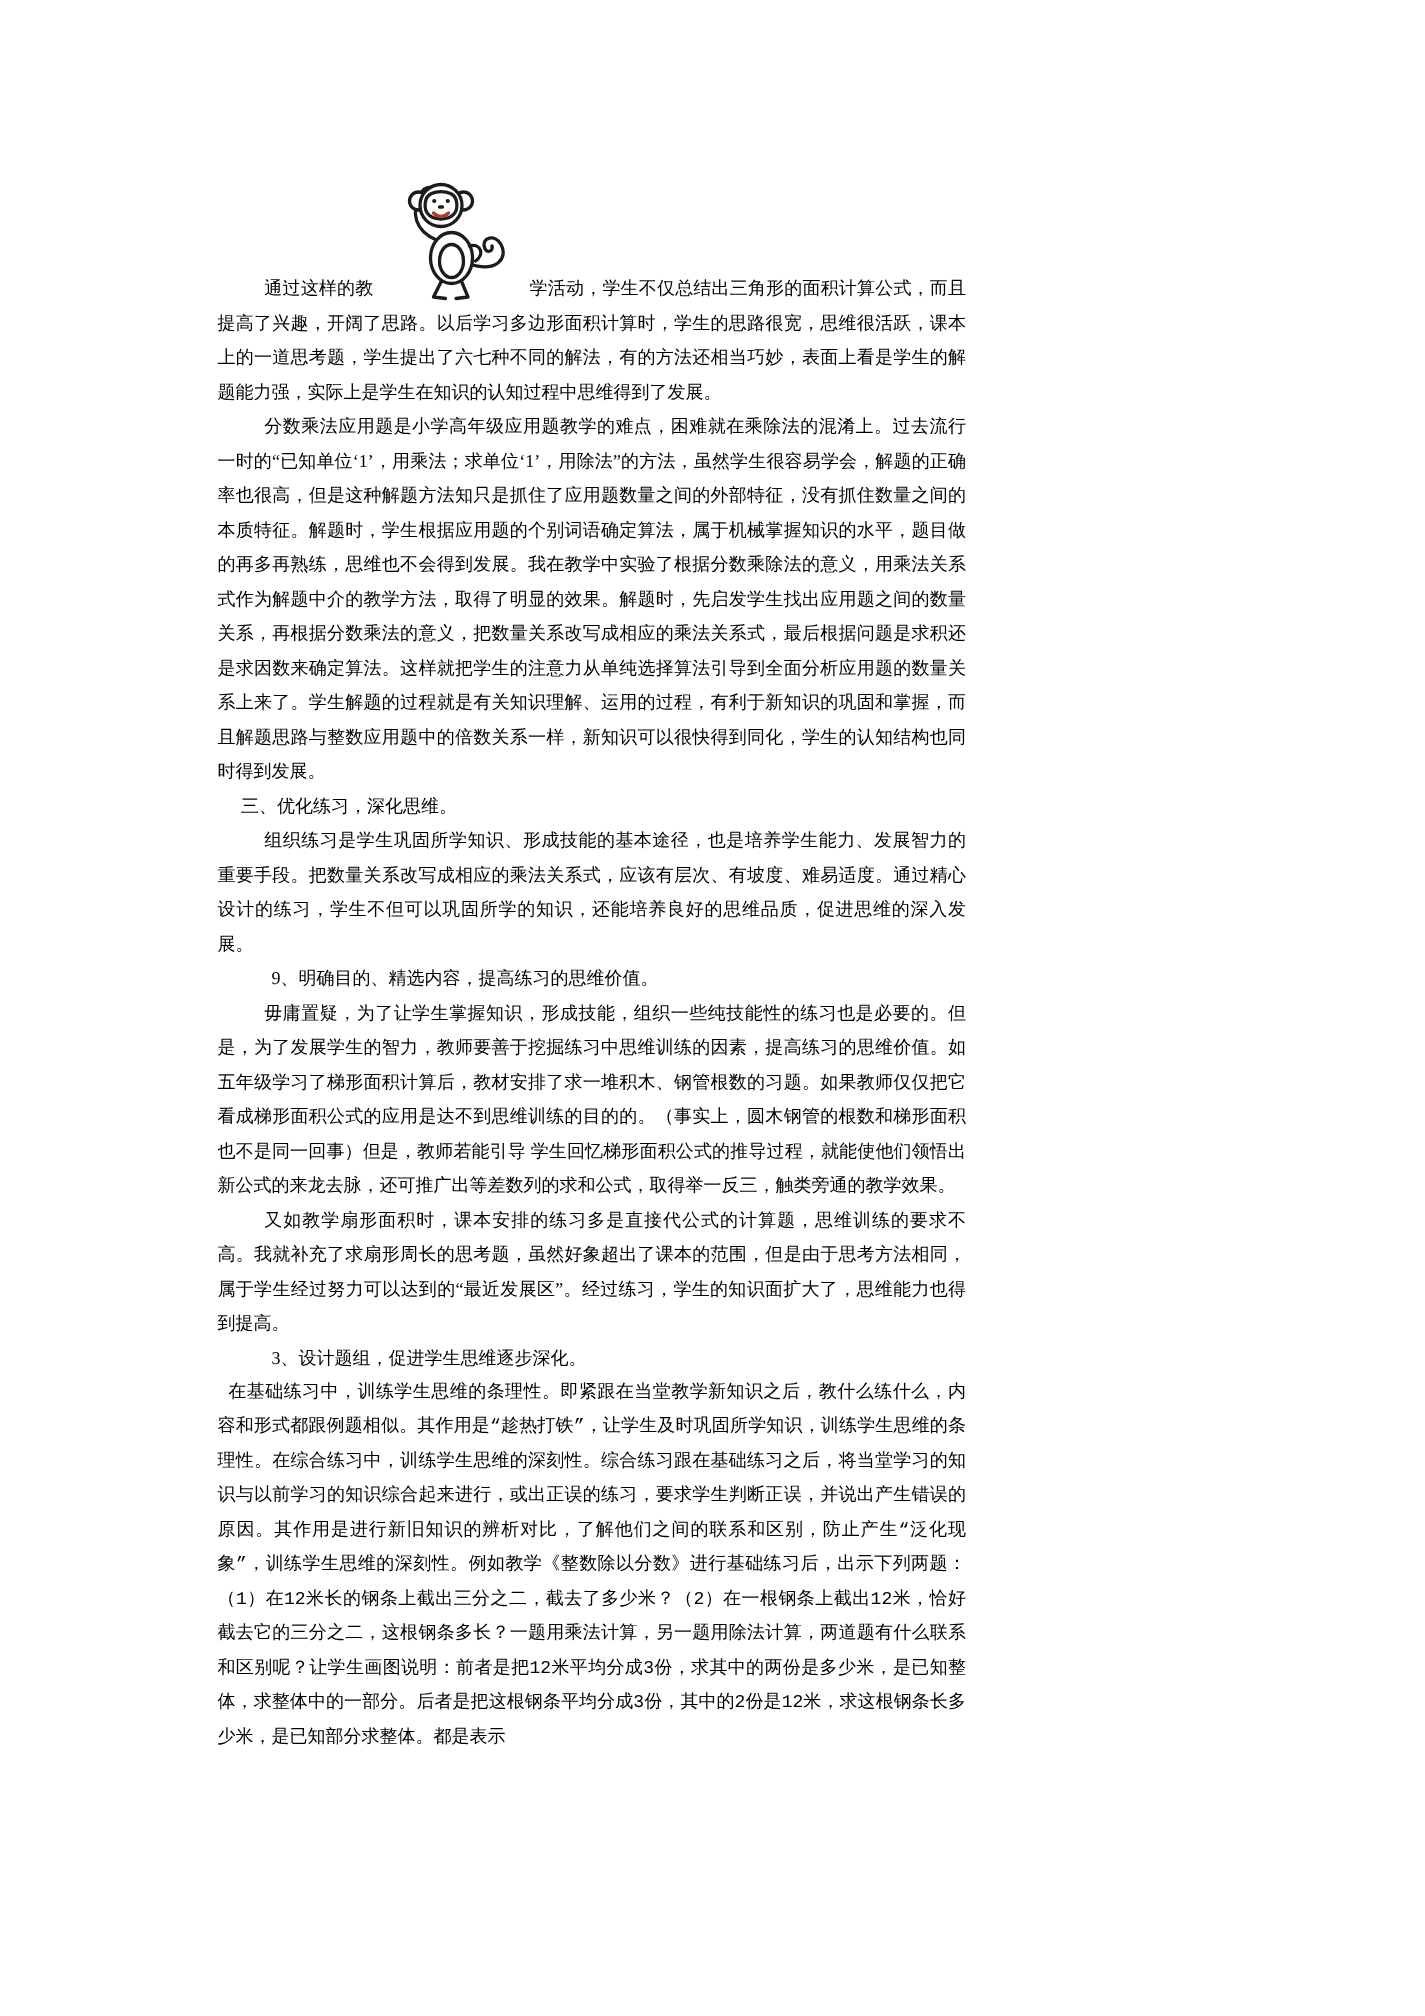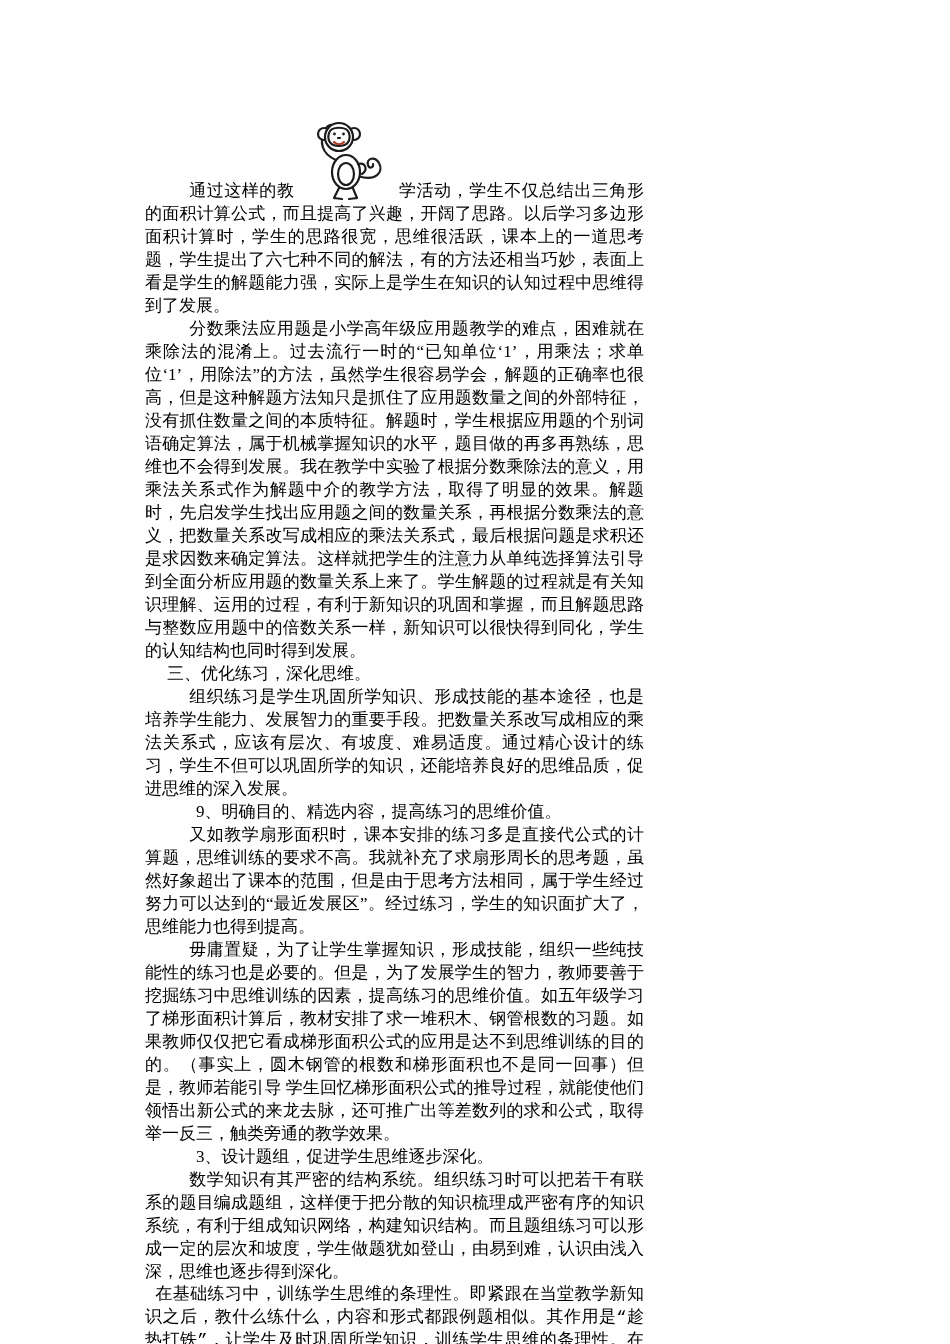--- a/index.html
+++ b/index.html
@@ -9,21 +9,21 @@
     height: 1344px;
     overflow: hidden;
     font-family: "Liberation Serif", "DejaVu Serif", serif;
     color: #000000;
     position: relative;
   }
   .page {
     width: 786px;
     height: 1344px;
     padding: 116px 142px 0 145px;
-    font-size: 17px;
+    font-size: 12px;
     line-height: 23px;
     text-align: justify;
   }
   .para        { text-indent: 2.6em; }
   .para-flush  { text-indent: 0.6em; font-family: Liberation Mono, monospace; }
   .heading     { text-indent: 1.3em; font-weight: normal; }
   .subheading  { text-indent: 3em; }
   .monkey {
     display: inline-block;
     width: 96px;
@@ -69,23 +69,22 @@
     </svg></span><span>学活动，学生不仅总结出三角形的面积计算公式，而且提高了兴趣，开阔了思路。以后学习多边形面积计算时，学生的思路很宽，思维很活跃，课本上的一道思考题，学生提出了六七种不同的解法，有的方法还相当巧妙，表面上看是学生的解题能力强，实际上是学生在知识的认知过程中思维得到了发展。</span></p>
 
   <p class="para">分数乘法应用题是小学高年级应用题教学的难点，困难就在乘除法的混淆上。过去流行一时的“已知单位‘1’，用乘法；求单位‘1’，用除法”的方法，虽然学生很容易学会，解题的正确率也很高，但是这种解题方法知只是抓住了应用题数量之间的外部特征，没有抓住数量之间的本质特征。解题时，学生根据应用题的个别词语确定算法，属于机械掌握知识的水平，题目做的再多再熟练，思维也不会得到发展。我在教学中实验了根据分数乘除法的意义，用乘法关系式作为解题中介的教学方法，取得了明显的效果。解题时，先启发学生找出应用题之间的数量关系，再根据分数乘法的意义，把数量关系改写成相应的乘法关系式，最后根据问题是求积还是求因数来确定算法。这样就把学生的注意力从单纯选择算法引导到全面分析应用题的数量关系上来了。学生解题的过程就是有关知识理解、运用的过程，有利于新知识的巩固和掌握，而且解题思路与整数应用题中的倍数关系一样，新知识可以很快得到同化，学生的认知结构也同时得到发展。</p>
 
   <p class="heading">三、优化练习，深化思维。</p>
 
   <p class="para">组织练习是学生巩固所学知识、形成技能的基本途径，也是培养学生能力、发展智力的重要手段。把数量关系改写成相应的乘法关系式，应该有层次、有坡度、难易适度。通过精心设计的练习，学生不但可以巩固所学的知识，还能培养良好的思维品质，促进思维的深入发展。</p>
 
   <p class="subheading">9、明确目的、精选内容，提高练习的思维价值。</p>
 
+  <p class="para">毋庸置疑，为了让学生掌握知识，形成技能，组织一些纯技能性的练习也是必要的。但是，为了发展学生的智力，教师要善于挖掘练习中思维训练的因素，提高练习的思维价值。如五年级学习了梯形面积计算后，教材安排了求一堆积木、钢管根数的习题。如果教师仅仅把它看成梯形面积公式的应用是达不到思维训练的目的的。（事实上，圆木钢管的根数和梯形面积也不是同一回事）但是，教师若能引导 学生回忆梯形面积公式的推导过程，就能使他们领悟出新公式的来龙去脉，还可推广出等差数列的求和公式，取得举一反三，触类旁通的教学效果。</p>
+
   <p class="para">又如教学扇形面积时，课本安排的练习多是直接代公式的计算题，思维训练的要求不高。我就补充了求扇形周长的思考题，虽然好象超出了课本的范围，但是由于思考方法相同，属于学生经过努力可以达到的“最近发展区”。经过练习，学生的知识面扩大了，思维能力也得到提高。</p>
-
-  <p class="para">毋庸置疑，为了让学生掌握知识，形成技能，组织一些纯技能性的练习也是必要的。但是，为了发展学生的智力，教师要善于挖掘练习中思维训练的因素，提高练习的思维价值。如五年级学习了梯形面积计算后，教材安排了求一堆积木、钢管根数的习题。如果教师仅仅把它看成梯形面积公式的应用是达不到思维训练的目的的。（事实上，圆木钢管的根数和梯形面积也不是同一回事）但是，教师若能引导 学生回忆梯形面积公式的推导过程，就能使他们领悟出新公式的来龙去脉，还可推广出等差数列的求和公式，取得举一反三，触类旁通的教学效果。</p>
 
   <p class="subheading">3、设计题组，促进学生思维逐步深化。</p>
 
-  <p class="para">数学知识有其严密的结构系统。组织练习时可以把若干有联系的题目编成题组，这样便于把分散的知识梳理成严密有序的知识系统，有利于组成知识网络，构建知识结构。而且题组练习可以形成一定的层次和坡度，学生做题犹如登山，由易到难，认识由浅入深，思维也逐步得到深化。</p>
 
   <p class="para-flush">在基础练习中，训练学生思维的条理性。即紧跟在当堂教学新知识之后，教什么练什么，内容和形式都跟例题相似。其作用是“趁热打铁”，让学生及时巩固所学知识，训练学生思维的条理性。在综合练习中，训练学生思维的深刻性。综合练习跟在基础练习之后，将当堂学习的知识与以前学习的知识综合起来进行，或出正误的练习，要求学生判断正误，并说出产生错误的原因。其作用是进行新旧知识的辨析对比，了解他们之间的联系和区别，防止产生“泛化现象”，训练学生思维的深刻性。例如教学《整数除以分数》进行基础练习后，出示下列两题：（1）在12米长的钢条上截出三分之二，截去了多少米？（2）在一根钢条上截出12米，恰好截去它的三分之二，这根钢条多长？一题用乘法计算，另一题用除法计算，两道题有什么联系和区别呢？让学生画图说明：前者是把12米平均分成3份，求其中的两份是多少米，是已知整体，求整体中的一部分。后者是把这根钢条平均分成3份，其中的2份是12米，求这根钢条长多少米，是已知部分求整体。都是表示</p>
 
 </div>
 
 </body></html>

